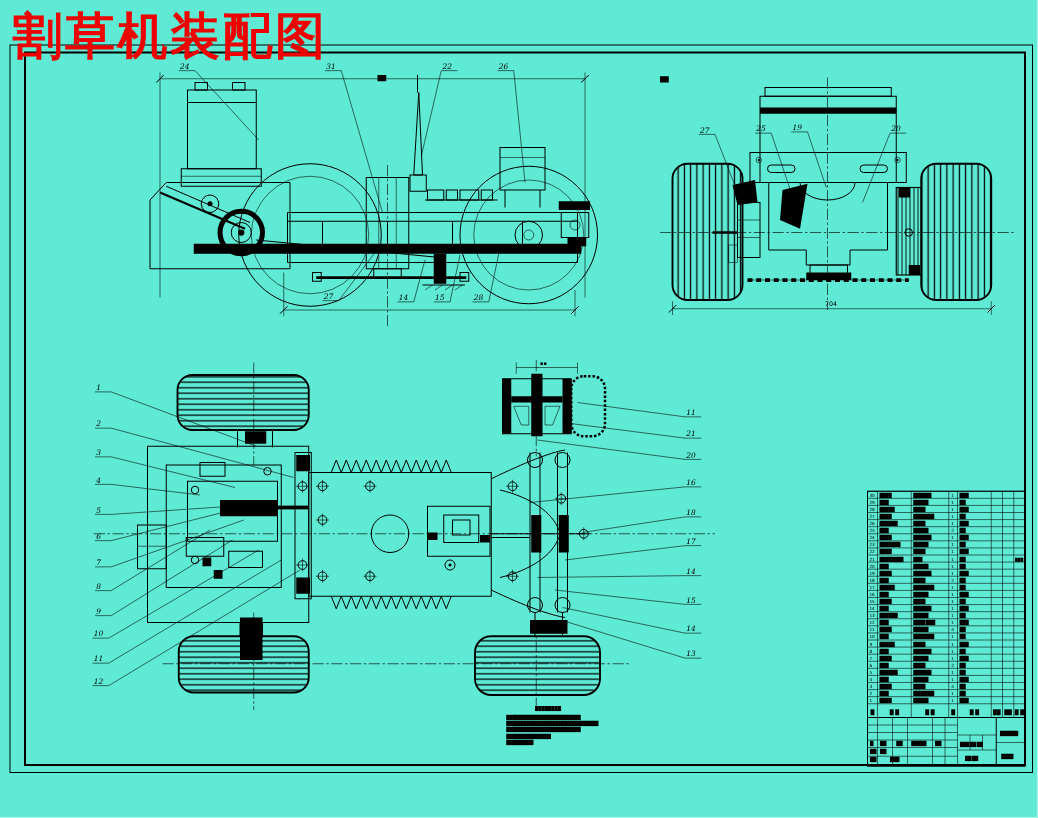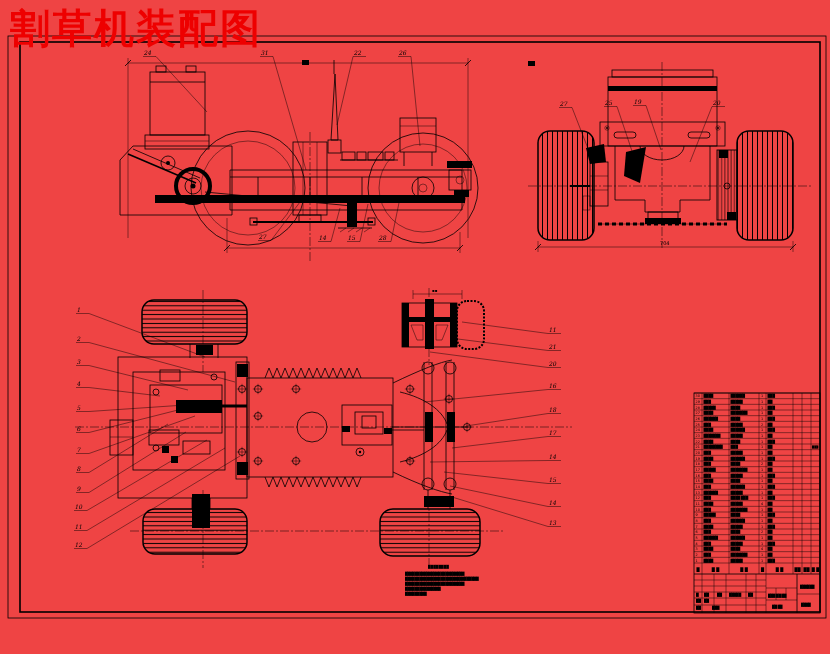--- a/index.html
+++ b/index.html
@@ -1,16 +1,16 @@
 <!DOCTYPE html>
 <html><head>
 <meta charset="utf-8">
 <style>
   html,body{margin:0;padding:0;background:#fff;}
-  #sheet{position:relative;width:830px;height:654px;background:#ef4444;overflow:hidden;}
+  #sheet{position:relative;width:830px;height:654px;background:#5eead4;overflow:hidden;}
   svg{position:absolute;left:0;top:0;}
   svg text{font-family:"DejaVu Sans",sans-serif;fill:#000;}
   .ln{stroke:#000;fill:none;stroke-width:0.8;}
   .thin{stroke:#000;fill:none;stroke-width:0.45;}
   .thk{stroke:#000;fill:none;stroke-width:1.6;}
   .fil{fill:#000;stroke:none;}
   .cl{stroke:#000;fill:none;stroke-width:0.5;stroke-dasharray:9 2 2 2;}
   .callout{font-family:"DejaVu Serif",serif;font-style:italic;font-size:6px;}
   .blob{font-size:3.6px;letter-spacing:-0.4px;}
   .title-red{font-family:"Liberation Serif",serif;font-weight:bold;font-size:40px;fill:#ee0000;letter-spacing:2px;}

